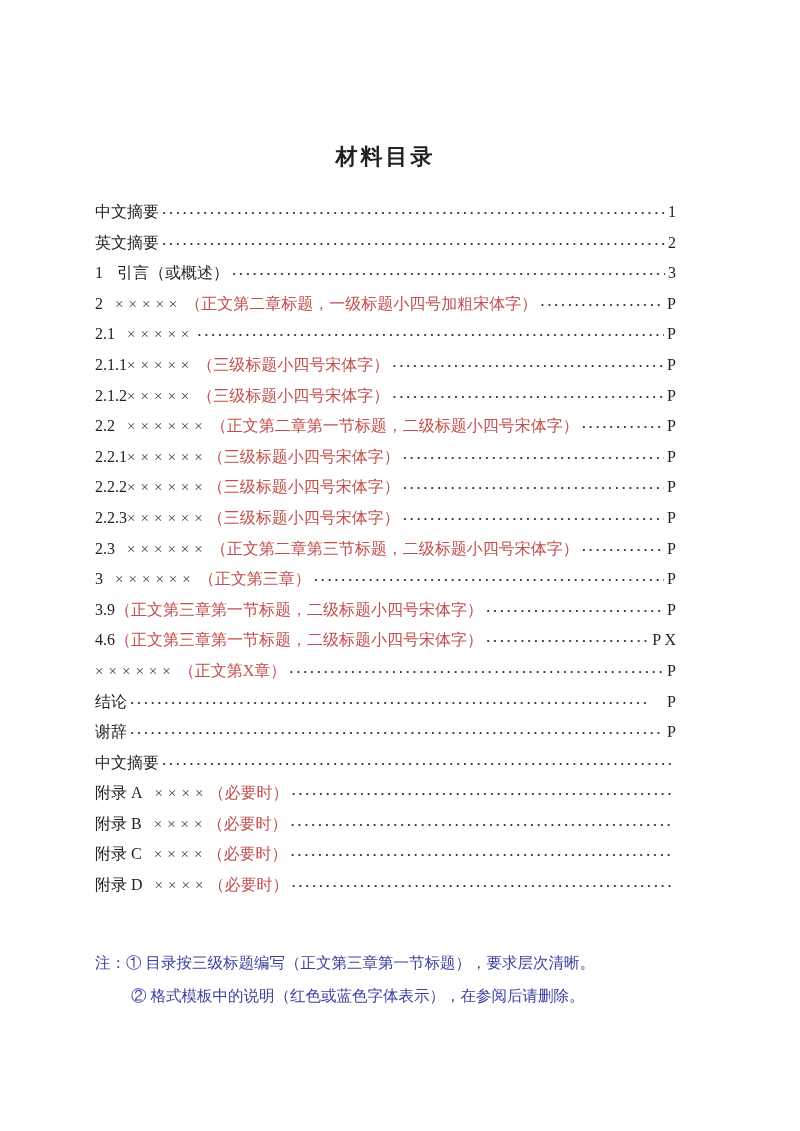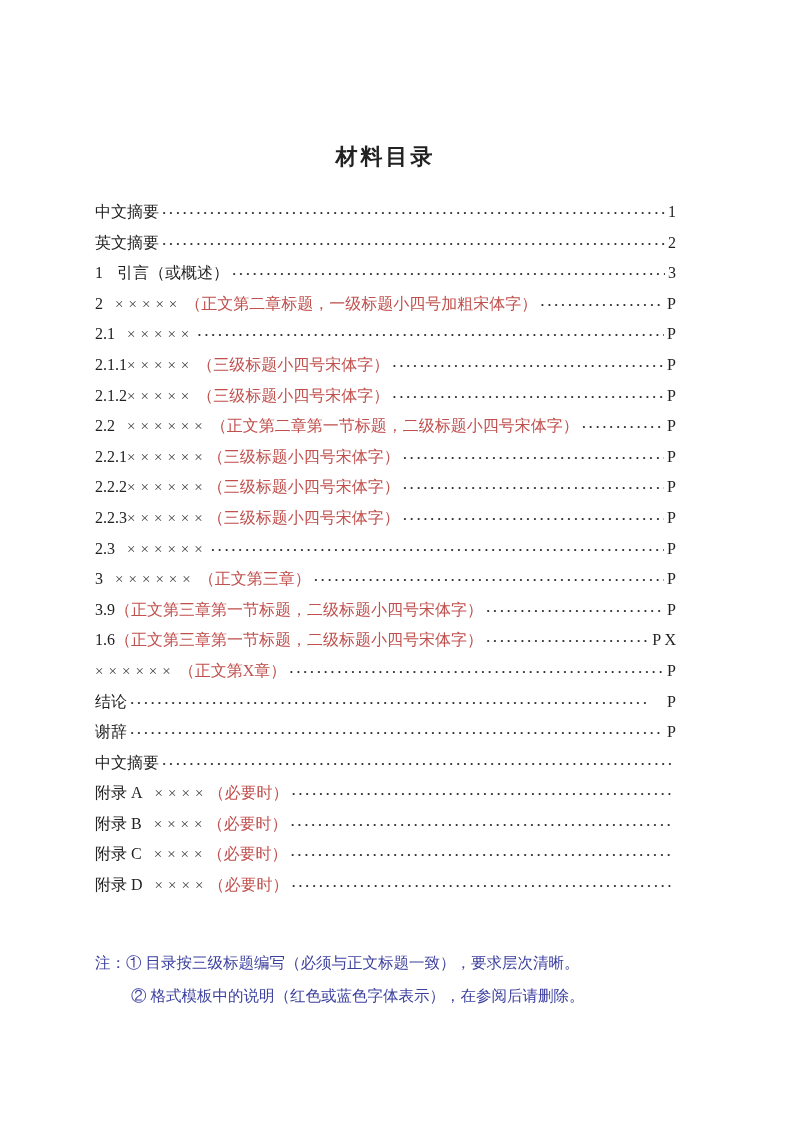--- a/index.html
+++ b/index.html
@@ -161,20 +161,21 @@
     <span class="xs">××××××</span>
     <span class="note">（三级标题小四号宋体字）</span>
     <span class="leader">·········································································································································································································································</span>
     <span class="pageno">P</span>
   </div>
 
   <div class="row">
     <span class="num">2.3</span>
 
     <span class="xs gap">××××××</span>
+    <span class="note gap">（正文第二章第三节标题，二级标题小四号宋体字）</span>
     <span class="leader">·········································································································································································································································</span>
     <span class="pageno">P</span>
   </div>
 
   <div class="row">
     <span class="num bold">3</span>
 
     <span class="xs gap">××××××</span>
     <span class="note gap">（正文第三章）</span>
     <span class="leader">·········································································································································································································································</span>
@@ -183,21 +184,21 @@
 
   <div class="row">
     <span class="num">3.9</span>
 
     <span class="note">（正文第三章第一节标题，二级标题小四号宋体字）</span>
     <span class="leader">·········································································································································································································································</span>
     <span class="pageno">P</span>
   </div>
 
   <div class="row">
-    <span class="num">1.6</span>
+    <span class="num">4.6</span>
 
     <span class="note">（正文第三章第一节标题，二级标题小四号宋体字）</span>
     <span class="leader">·········································································································································································································································</span>
     <span class="pageno">P X</span>
   </div>
 
   <div class="row">
 
     <span class="xs">××××××</span>
     <span class="note gap">（正文第X章）</span>
@@ -257,16 +258,16 @@
     <span class="num bold">附录 D</span>
 
     <span class="xs gap">××××</span>
     <span class="note">（必要时）</span>
     <span class="leader">·········································································································································································································································</span>
 
   </div>
 </div>
 
   <div class="notes">
-    <div class="note-line">注：① 目录按三级标题编写（必须与正文标题一致），要求层次清晰。</div>
+    <div class="note-line">注：① 目录按三级标题编写（正文第三章第一节标题），要求层次清晰。</div>
     <div class="note-line second">② 格式模板中的说明（红色或蓝色字体表示），在参阅后请删除。</div>
   </div>
 </div>
 
 </body></html>

